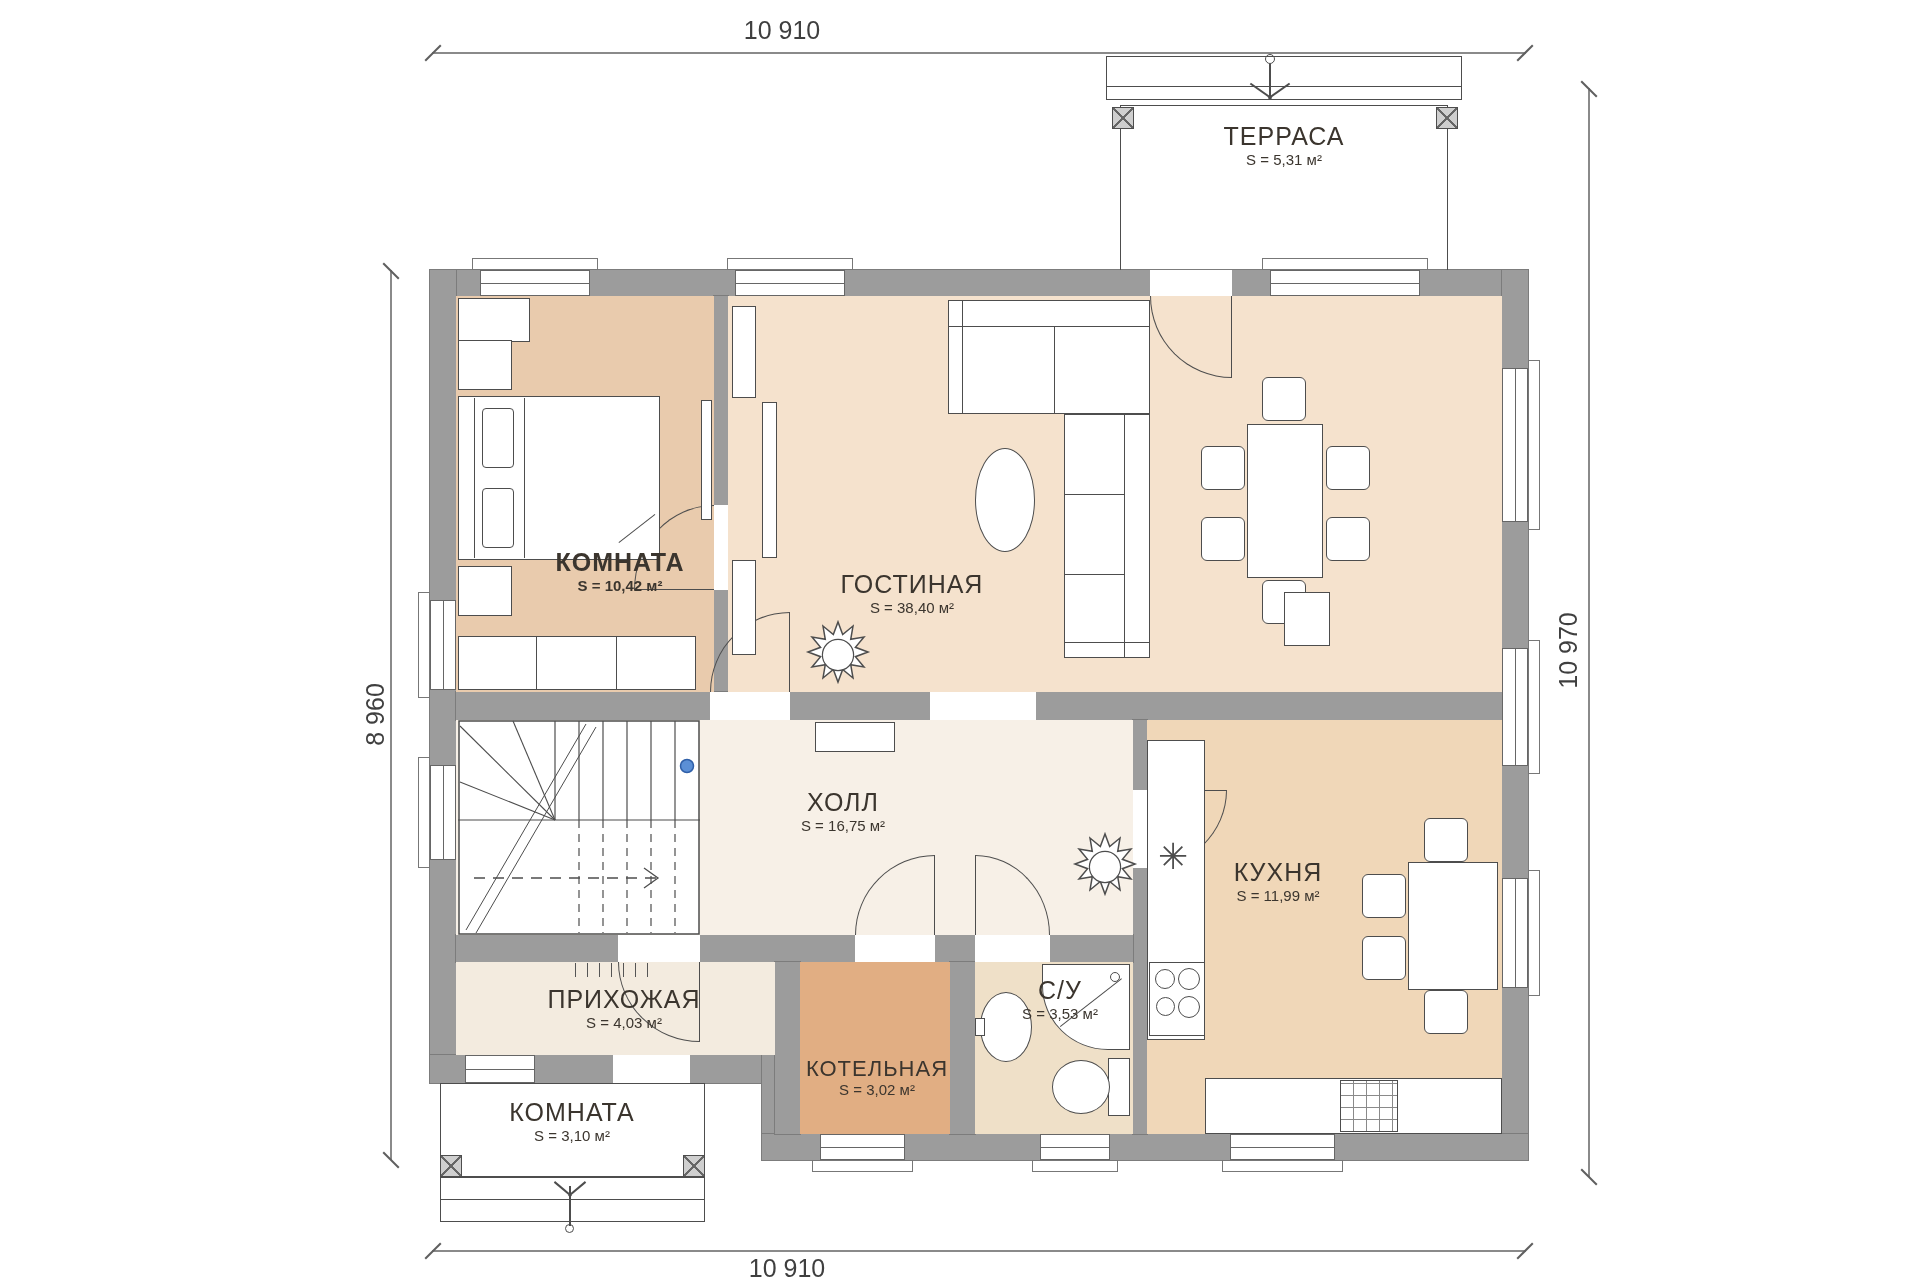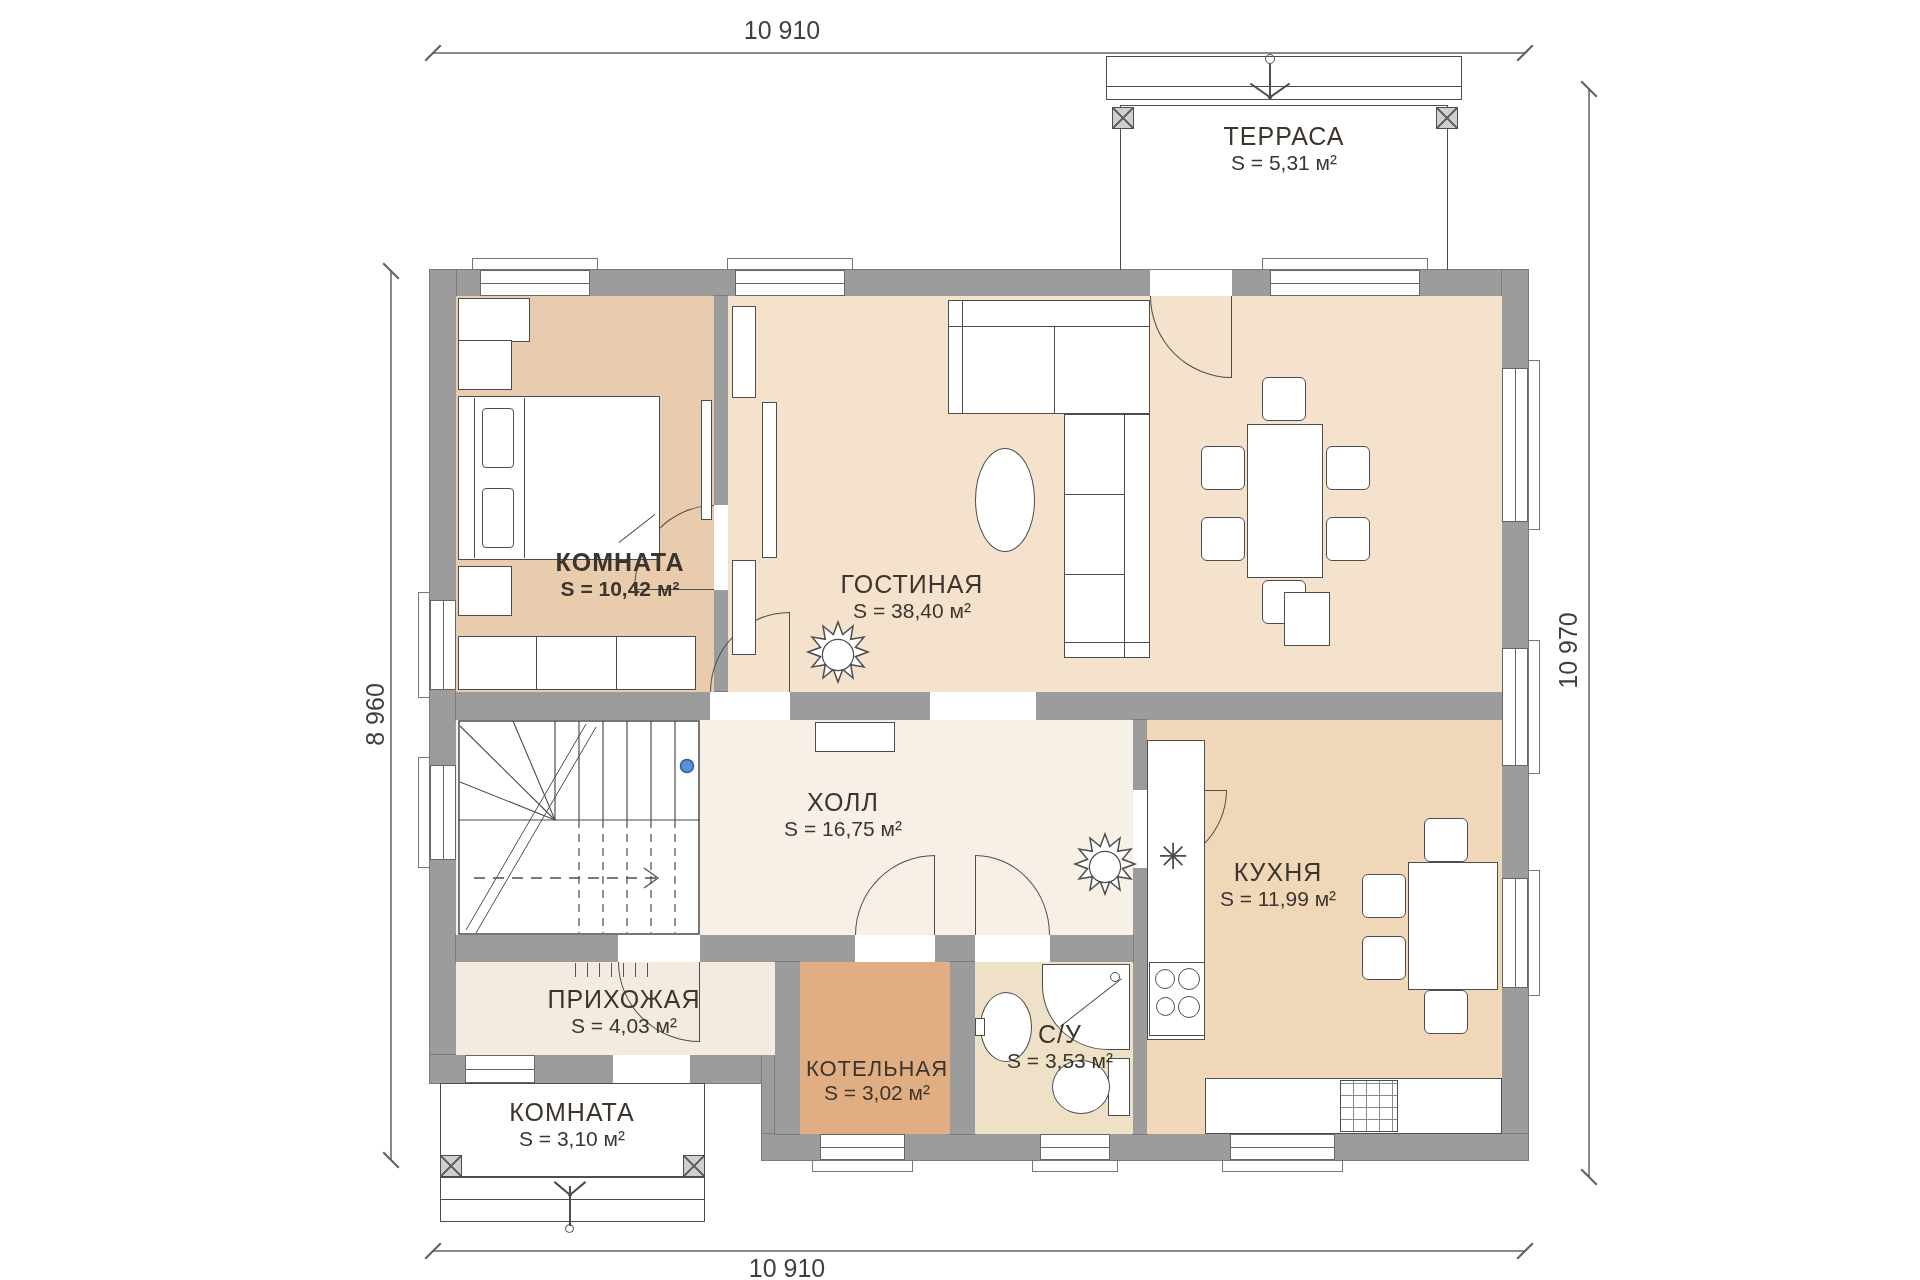--- a/index.html
+++ b/index.html
@@ -13,21 +13,21 @@
   .nf{position:absolute;border:1.3px solid var(--line,#4d4d4d);box-sizing:border-box;background:transparent;}
   .ln{position:absolute;background:var(--line,#4d4d4d);}
   .winH{position:absolute;background:#fff;border:1px solid #666;box-sizing:border-box;}
   .winH::before{content:"";position:absolute;left:0;right:0;top:50%;border-top:1px solid #666;}
   .winV{position:absolute;background:#fff;border:1px solid #666;box-sizing:border-box;}
   .winV::before{content:"";position:absolute;top:0;bottom:0;left:50%;border-left:1px solid #666;}
   .sill{position:absolute;background:#fff;border:1px solid #777;box-sizing:border-box;}
   .arc{position:absolute;box-sizing:border-box;border:0 solid var(--line,#4d4d4d);}
   .lbl{position:absolute;text-align:center;transform:translateX(-50%);white-space:nowrap;line-height:1.15;}
   .lbl .nm{display:block;font-size:25px;letter-spacing:1px;text-align:center;}
-  .lbl .ar{display:block;font-size:21px;}
+  .lbl .ar{display:block;font-size:15px;}
   .dimlbl{position:absolute;font-size:25px;color:var(--dim,#3f3f3f);text-align:center;white-space:nowrap;}
   .dimline{position:absolute;background:#8a8a8a;}
   .tick{position:absolute;width:22px;height:0;border-top:2px solid #5f5f5f;}
   .post{position:absolute;width:22px;height:22px;border:1.2px solid #4d4d4d;box-sizing:border-box;background:
      linear-gradient(45deg,transparent 46%,#666 46%,#666 54%,transparent 54%),
      linear-gradient(-45deg,transparent 46%,#666 46%,#666 54%,transparent 54%),#cfcfcf;}
   .chair{position:absolute;width:44px;height:44px;background:#fff;border:1.2px solid var(--line,#4d4d4d);
      border-radius:6px;box-sizing:border-box;}
   .grid-app{position:absolute;background:
      repeating-linear-gradient(90deg,transparent 0 12px,#8a8a8a 12px 13px),
@@ -262,21 +262,21 @@
     <span class="ar">S = 11,99 м²</span>
   </div>
   <div class="lbl" style="left:624px;top:985px;">
     <span class="nm">ПРИХОЖАЯ</span>
     <span class="ar">S = 4,03 м²</span>
   </div>
   <div class="lbl" style="left:877px;top:1034px;margin-top:22px;">
     <span class="nm" style="font-size:22px;">КОТЕЛЬНАЯ</span>
     <span class="ar">S = 3,02 м²</span>
   </div>
-  <div class="lbl" style="left:1060px;top:976px;margin-top:44px;">
+  <div class="lbl" style="left:1060px;top:976px;">
     <span class="nm">С/У</span>
     <span class="ar">S = 3,53 м²</span>
   </div>
   <div class="lbl" style="left:572px;top:1098px;">
     <span class="nm">КОМНАТА</span>
     <span class="ar">S = 3,10 м²</span>
   </div>
 
 </div>
 

